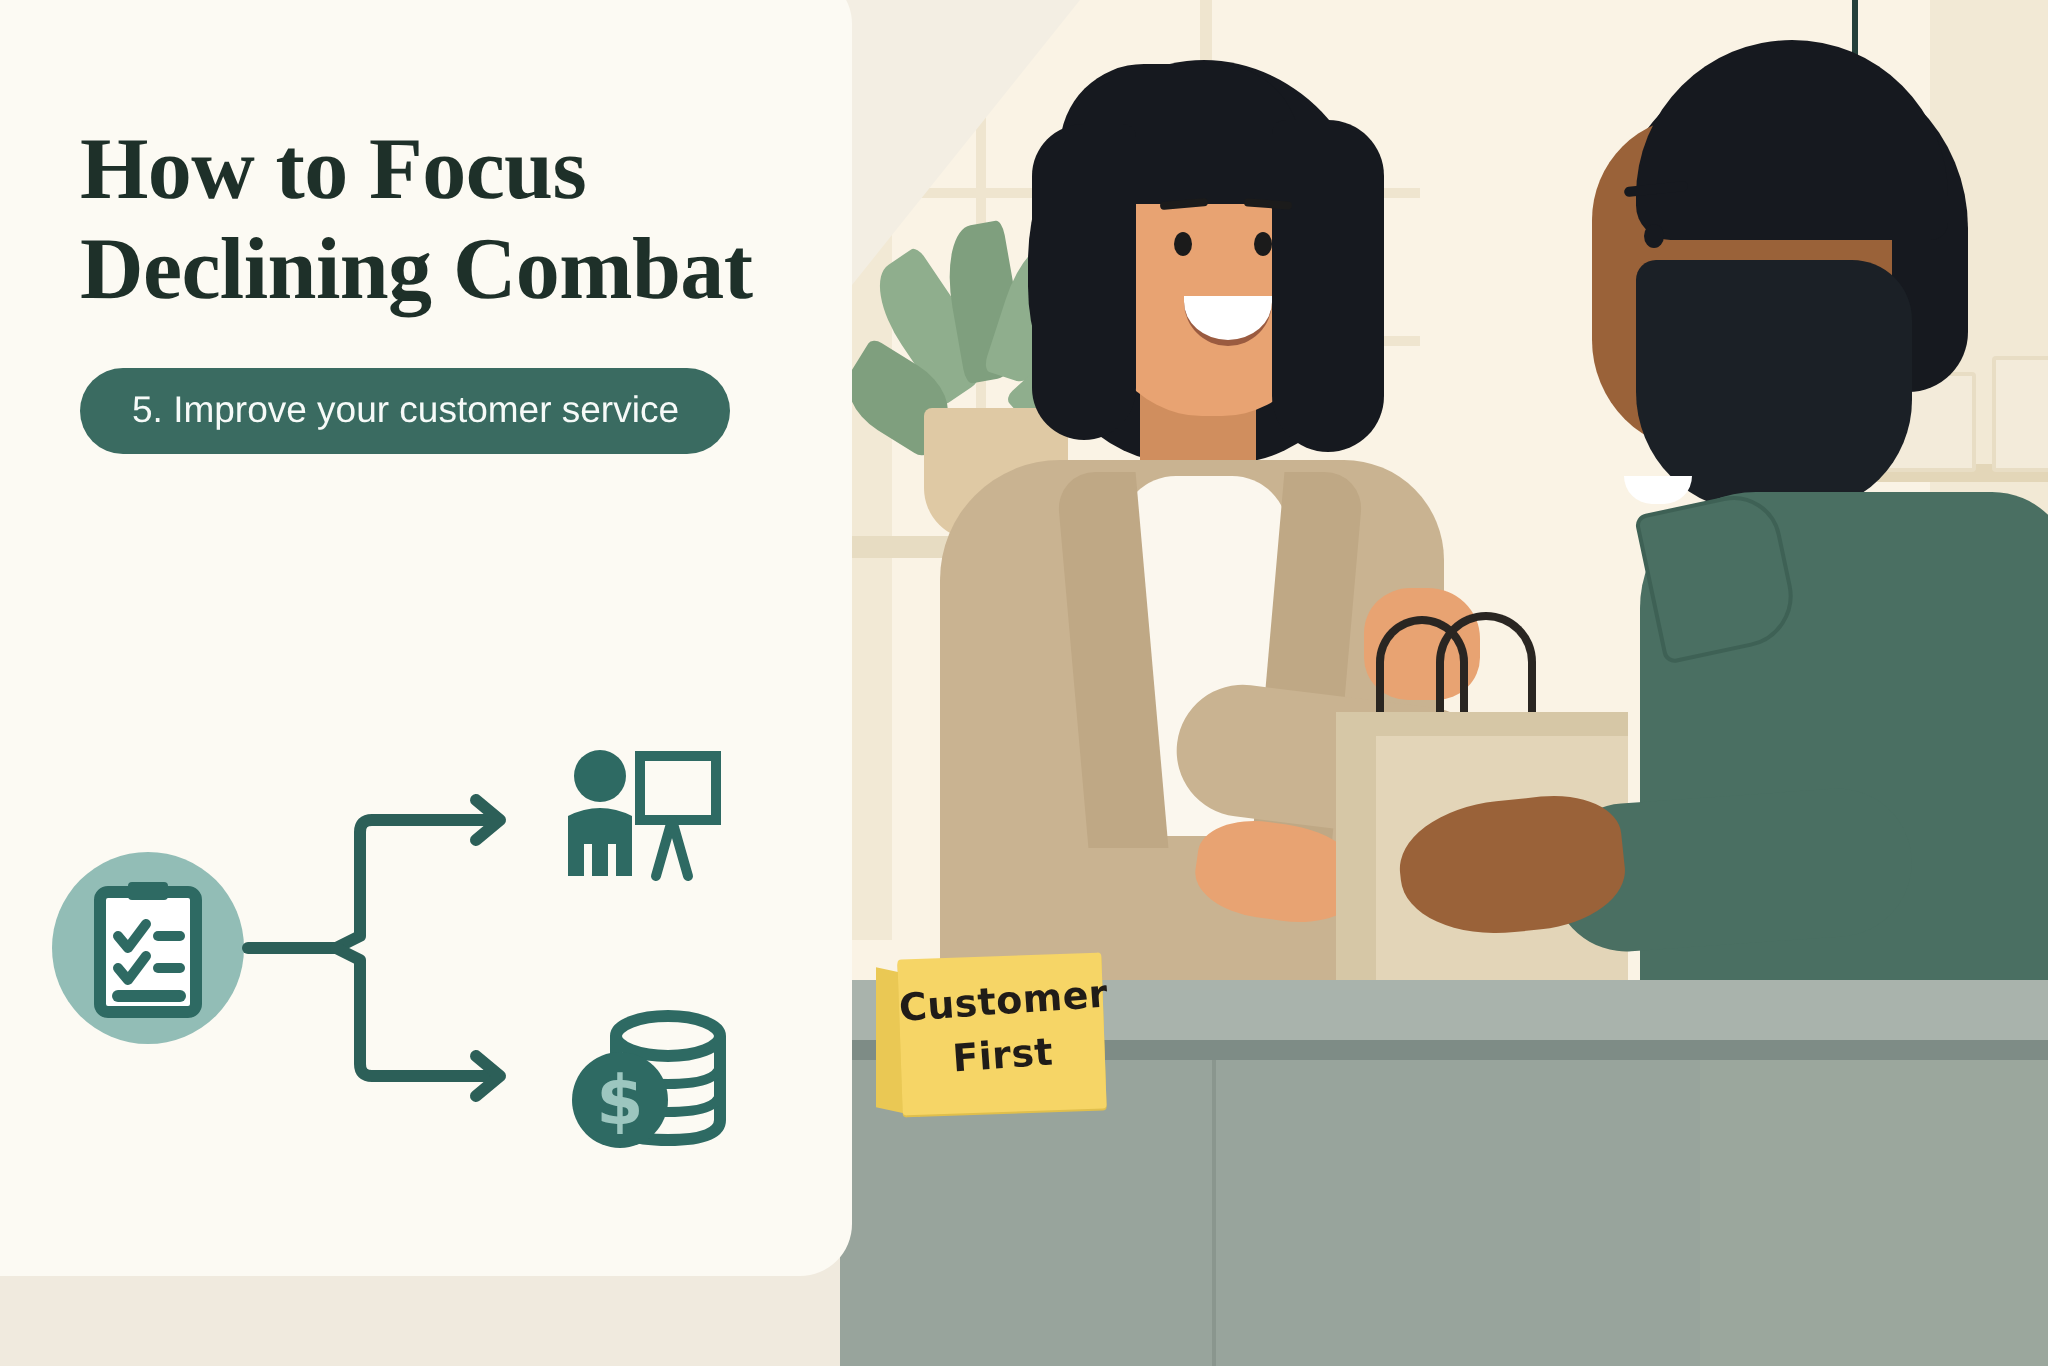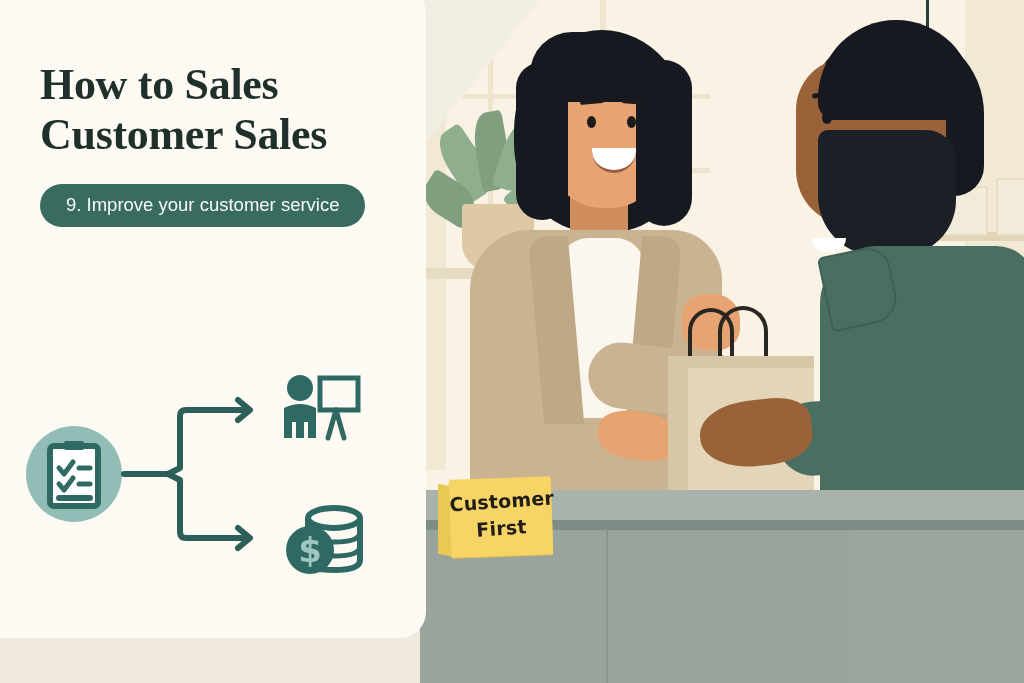--- a/index.html
+++ b/index.html
@@ -205,24 +205,24 @@
       <div class="sign-face" style="left:14px;top:0px;width:102px;height:78px;transform:rotate(-2deg);">
         <div class="sign-text" style="top:13px;font-size:19px;">Customer</div>
         <div class="sign-text" style="top:40px;font-size:19px;">First</div>
       </div>
     </div>
   </div>
 
   <div class="card">
     <div class="card-inner">
       <h1 class="title">
-        <span>How to Sales</span><br>
-        <span>Customer Sales</span>
+        <span>How to Focus</span><br>
+        <span>Declining Combat</span>
       </h1>
-      <div class="pill">9. Improve your customer service</div>
+      <div class="pill">5. Improve your customer service</div>
     </div>
 
     <div class="diagram">
 
       <div class="node" style="left:26px;top:72px;width:96px;height:96px;"></div>
       <svg class="svgwrap" viewBox="0 0 380 240" width="380" height="240">
 
         <g transform="translate(50,92)">
           <rect x="0" y="0" width="48" height="60" rx="4" fill="#FFFFFF" stroke="#2E6A63" stroke-width="6"></rect>
           <rect x="14" y="-5" width="20" height="9" rx="2" fill="#2E6A63"></rect>

